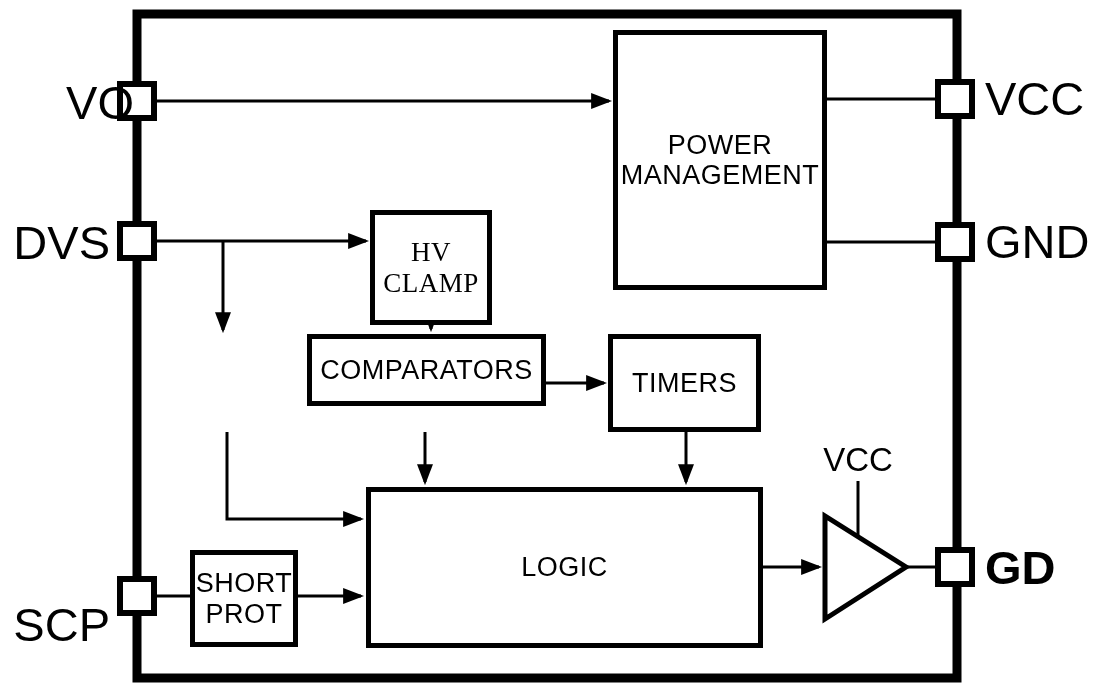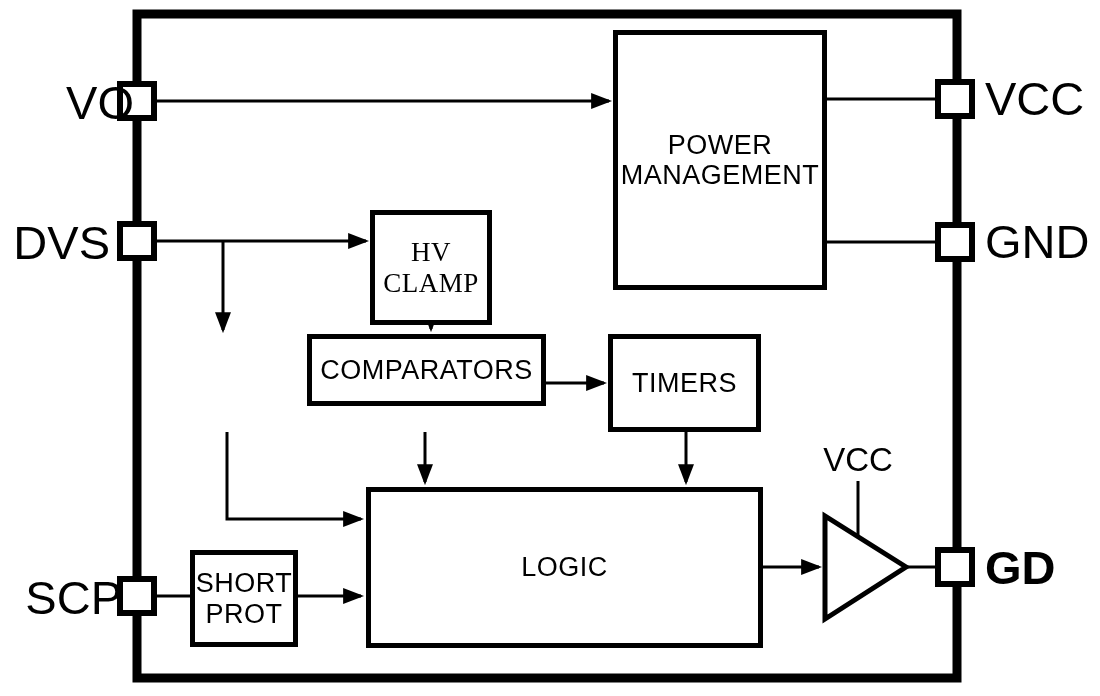--- a/index.html
+++ b/index.html
@@ -111,18 +111,18 @@
 
   <div class="pin" style="left:117px; top:81px;"></div>
   <div class="pin" style="left:117px; top:221px;"></div>
   <div class="pin" style="left:117px; top:576px;"></div>
   <div class="pin" style="left:935px; top:79px;"></div>
   <div class="pin" style="left:935px; top:222px;"></div>
   <div class="pin" style="left:935px; top:547px;"></div>
 
   <div class="pin-label left" style="top:102px;padding-left:24px;">VO</div>
   <div class="pin-label left" style="top:242px;">DVS</div>
-  <div class="pin-label left" style="top:597px;margin-left:12px;">SCP</div>
+  <div class="pin-label left" style="top:624px;">SCP</div>
   <div class="pin-label right" style="top:98px;">VCC</div>
   <div class="pin-label right" style="top:241px;">GND</div>
   <div class="pin-label right" style="top:567px;font-weight:bold;">GD</div>
 
 </div>
 
 </body></html>

